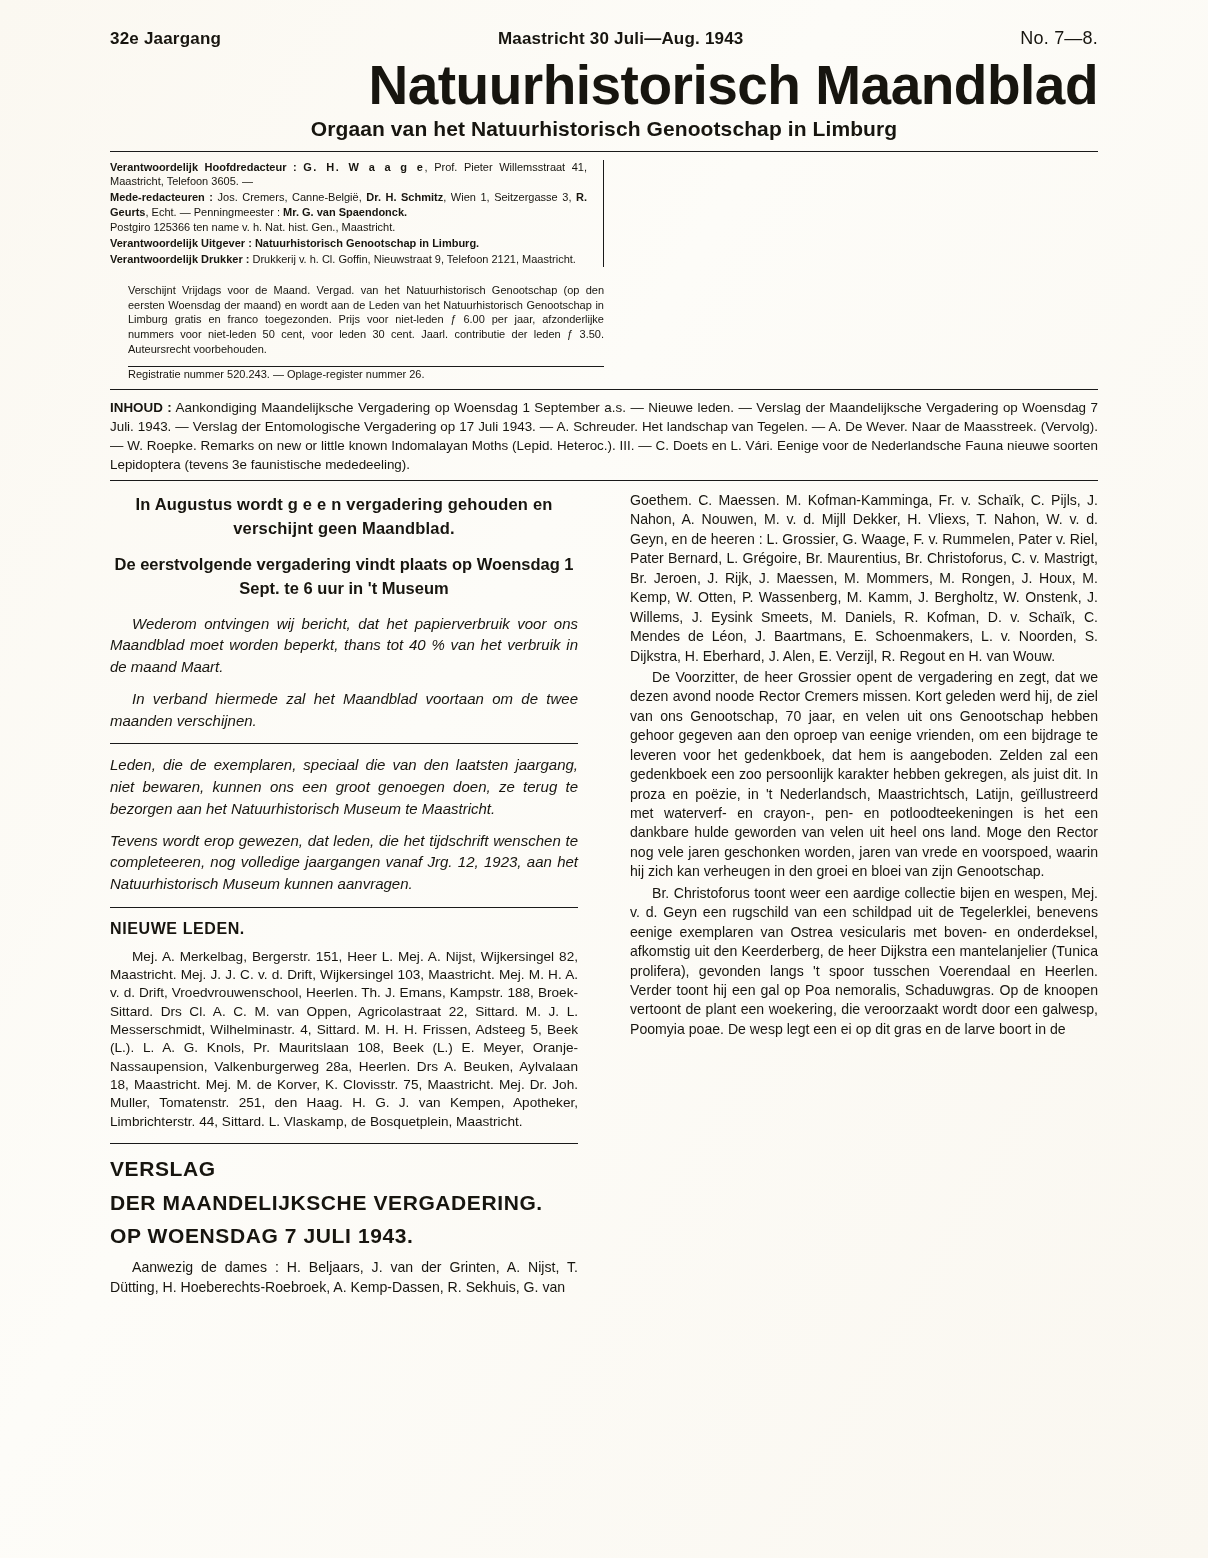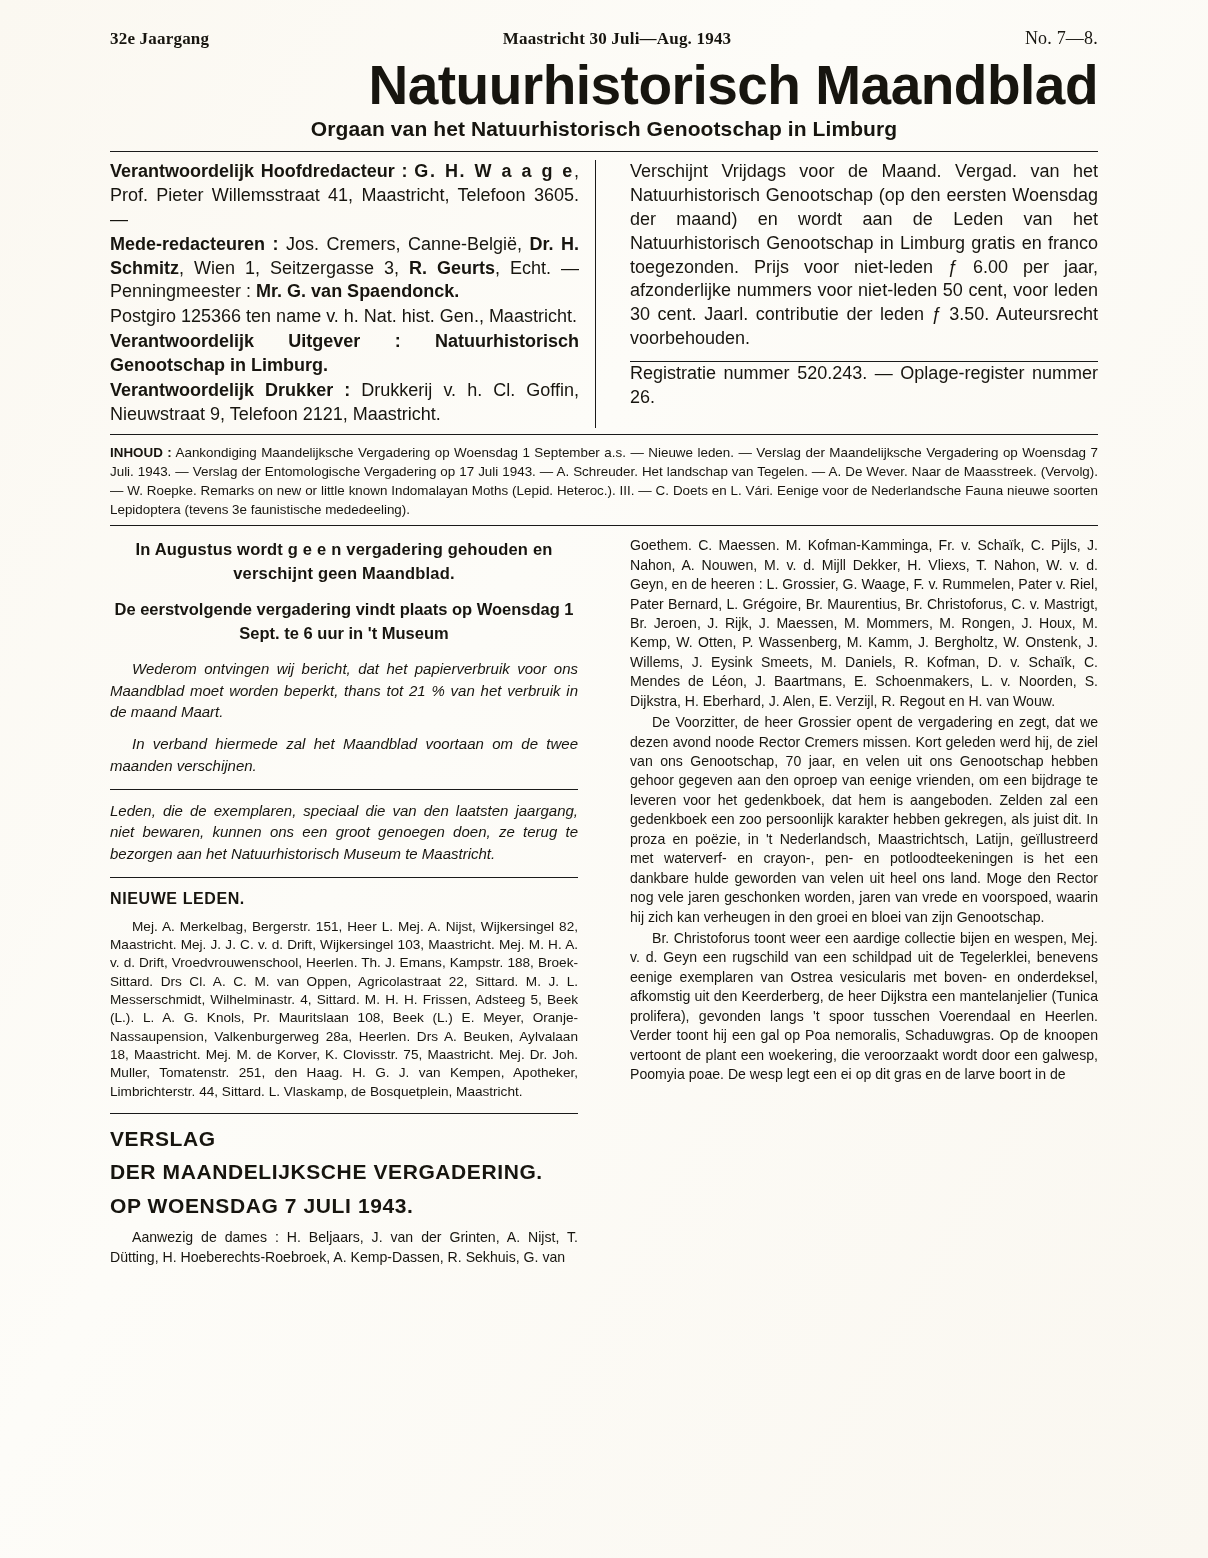--- a/index.html
+++ b/index.html
@@ -32,21 +32,20 @@
   .content { position: relative; z-index: 2; }
 
   
   .masthead-line {
     display: flex;
     justify-content: space-between;
     align-items: baseline;
     font-weight: bold;
     font-size: 17px;
     letter-spacing: .2px;
-    font-family: Liberation Serif, serif;
   }
   .masthead-line .center { font-size: 17px; }
   .masthead-line .right { font-size: 18px; font-weight: normal;}
 
   .title {
     text-align: right;
     font-size: 55px;
     font-weight: bold;
     letter-spacing: -0.5px;
     margin: 8px 0 2px 0;
@@ -63,22 +62,23 @@
     border: none;
     border-top: 1.6px solid #1a1a1a;
     margin: 6px 0 8px 0;
   }
   hr.rule.thin { border-top: 1px solid #1a1a1a; }
 
   
   .info-row {
     display: flex;
     gap: 16px;
-    font-size: 18px;
+    font-size: 11px;
     line-height: 1.33;
+    flex-direction: column;
   }
   .info-left {
     width: 50%;
     padding-right: 16px;
     box-sizing: border-box;
     border-right: 1.3px solid #1a1a1a;
   }
   .info-right {
     width: 50%;
     padding-left: 18px;
@@ -208,26 +208,27 @@
     </div>
 
     <hr class="rule thin">
 
     <div class="columns">
 
       <div class="col left">
         <div class="notice">In Augustus wordt g e e n vergadering gehouden en verschijnt geen Maandblad.</div>
         <div class="notice2">De eerstvolgende vergadering vindt plaats op Woensdag 1 Sept. te 6 uur in 't Museum</div>
 
-        <div class="ital indent">Wederom ontvingen wij bericht, dat het papierverbruik voor ons Maandblad moet worden beperkt, thans tot 21 % van het verbruik in de maand Maart.</div>
+        <div class="ital indent">Wederom ontvingen wij bericht, dat het papierverbruik voor ons Maandblad moet worden beperkt, thans tot 40 % van het verbruik in de maand Maart.</div>
         <div class="ital indent">In verband hiermede zal het Maandblad voortaan om de twee maanden verschijnen.</div>
 
         <hr class="divider">
 
         <div class="ital">Leden, die de exemplaren, speciaal die van den laatsten jaargang, niet bewaren, kunnen ons een groot genoegen doen, ze terug te bezorgen aan het Natuurhistorisch Museum te Maastricht.</div>
+        <div class="ital">Tevens wordt erop gewezen, dat leden, die het tijdschrift wenschen te completeeren, nog volledige jaargangen vanaf Jrg. 12, 1923, aan het Natuurhistorisch Museum kunnen aanvragen.</div>
 
         <hr class="divider">
 
         <div class="head-center">NIEUWE LEDEN.</div>
         <div class="small" style="text-indent:22px;">Mej. A. Merkelbag, Bergerstr. 151, Heer L. Mej. A. Nijst, Wijkersingel 82, Maastricht. Mej. J. J. C. v. d. Drift, Wijkersingel 103, Maastricht. Mej. M. H. A. v. d. Drift, Vroedvrouwenschool, Heerlen. Th. J. Emans, Kampstr. 188, Broek-Sittard. Drs Cl. A. C. M. van Oppen, Agricolastraat 22, Sittard. M. J. L. Messerschmidt, Wilhelminastr. 4, Sittard. M. H. H. Frissen, Adsteeg 5, Beek (L.). L. A. G. Knols, Pr. Mauritslaan 108, Beek (L.) E. Meyer, Oranje-Nassaupension, Valkenburgerweg 28a, Heerlen. Drs A. Beuken, Aylvalaan 18, Maastricht. Mej. M. de Korver, K. Clovisstr. 75, Maastricht. Mej. Dr. Joh. Muller, Tomatenstr. 251, den Haag. H. G. J. van Kempen, Apotheker, Limbrichterstr. 44, Sittard. L. Vlaskamp, de Bosquetplein, Maastricht.</div>
 
         <hr class="divider">
 
         <div class="head-center big">VERSLAG</div>
         <div class="head-center big" style="margin-top:-4px;">DER MAANDELIJKSCHE VERGADERING.</div>

